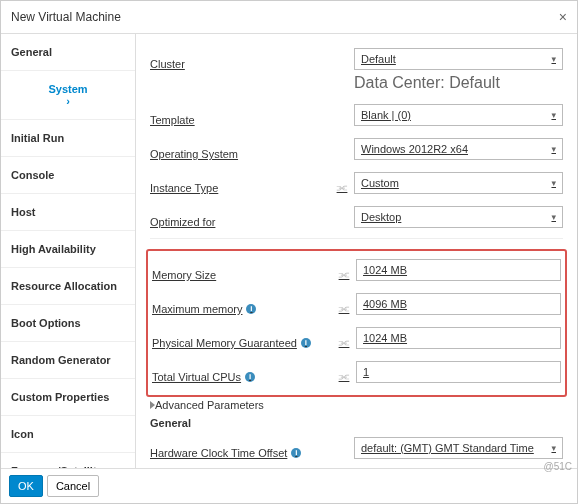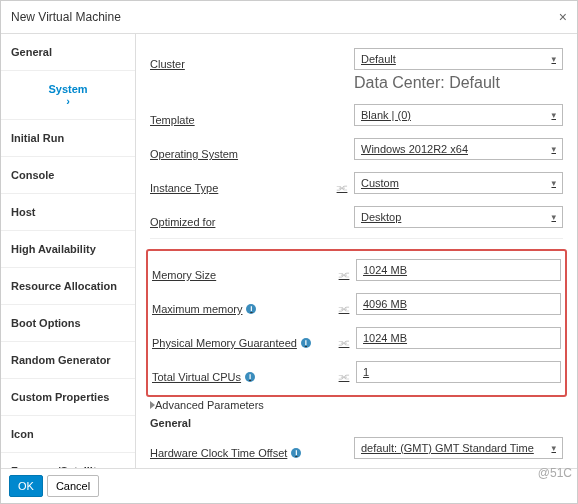--- a/index.html
+++ b/index.html
@@ -26,21 +26,21 @@
 .link-icon { color: #bbb; font-size: 12px; }
 .subhead { font-weight: bold; margin: 6px 0 6px 0; font-size: 11px; }
 .adv-params { margin: 2px 0 6px 0; display: flex; align-items: center; font-size: 11px; color: #333; cursor: pointer; }
 .adv-params .arrow { width: 0; height: 0; border-left: 5px solid #888; border-top: 4px solid transparent; border-bottom: 4px solid transparent; }
 .checkbox-row { display: flex; align-items: center; gap: 6px; margin-top: 6px; }
 .checkbox-row input { width: 12px; height: 12px; }
 .footer { border-top: 1px solid #ddd; padding: 6px 8px; display: flex; justify-content: space-between; align-items: center; }
 .btn { border: 1px solid #bbb; background: #fff; padding: 4px 8px; font-size: 11px; cursor: pointer; border-radius: 2px; }
 .btn-primary { background: #0088ce; color: #fff; border-color: #0077b3; margin-right: 4px; }
 .footer-right { display: flex; align-items: center; }
-.watermark { position: absolute; right: 6px; bottom: 24px; font-size: 12px; color: #aaa; }
+.watermark { position: absolute; right: 6px; bottom: 32px; font-size: 10px; color: #aaa; }
 </style>
 </head>
 <body>
 
 <div class="dialog">
   <div class="titlebar">
     <span>New Virtual Machine</span>
     <span class="close-x">×</span>
   </div>
   <div class="body">

